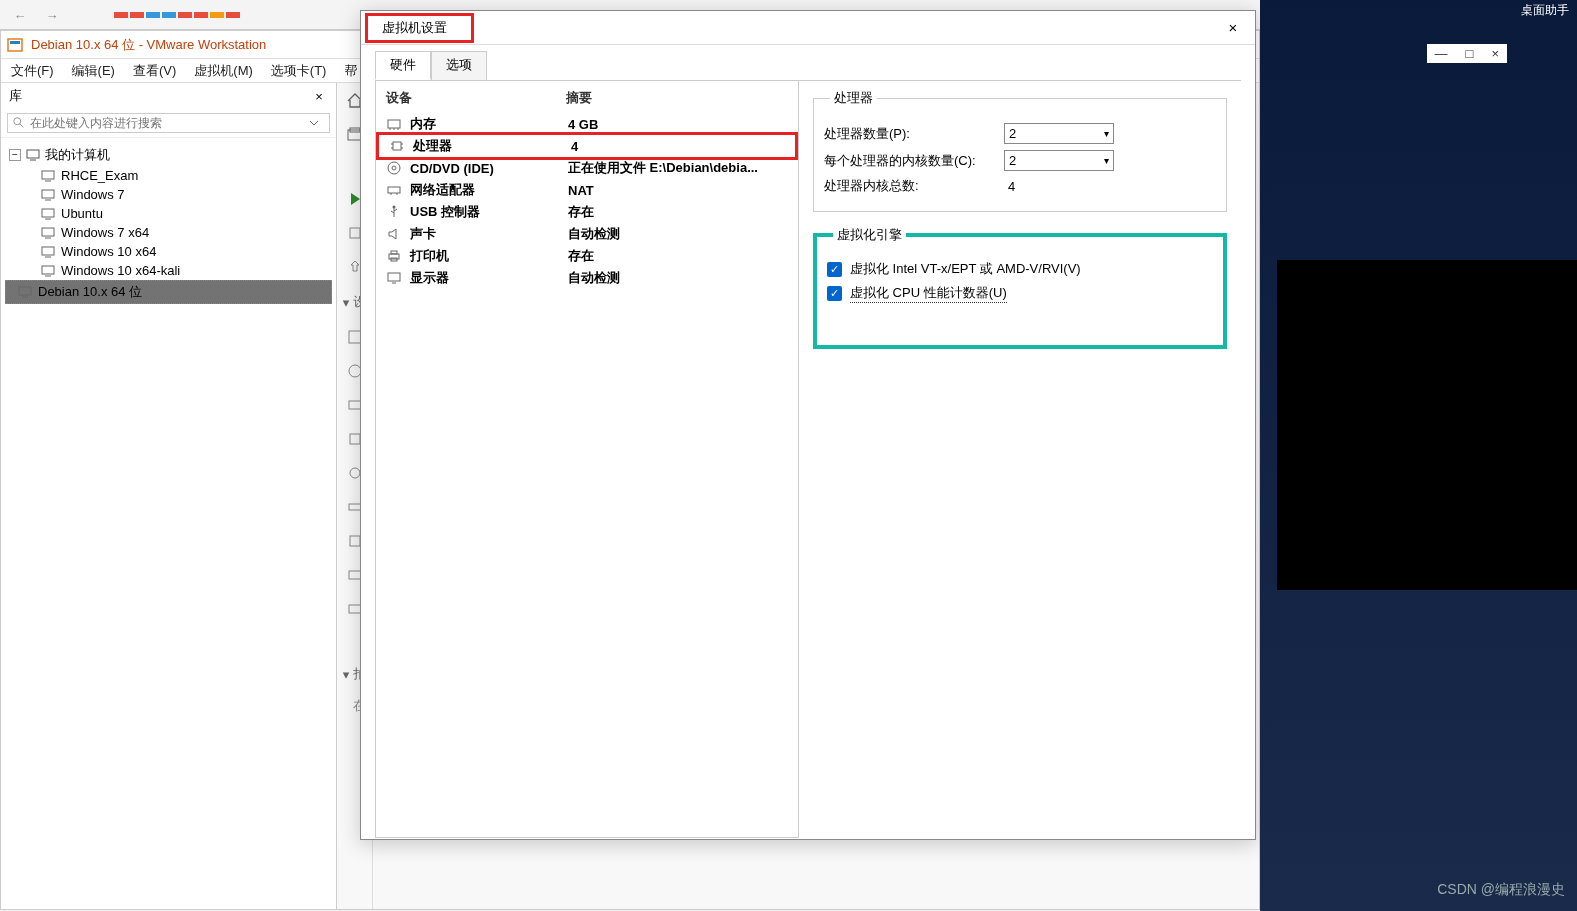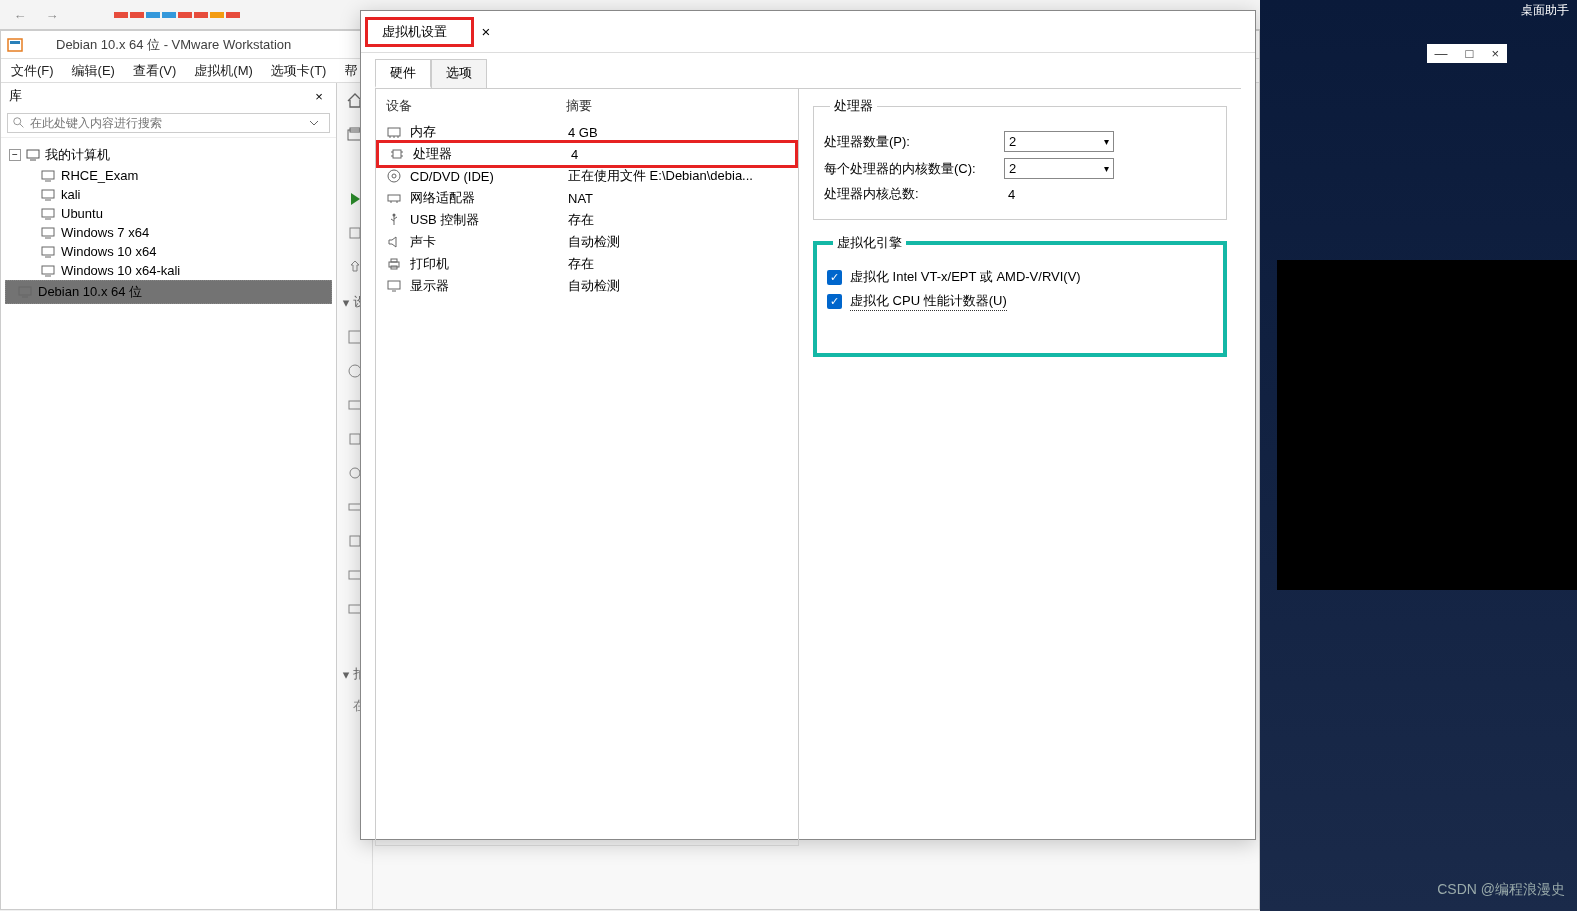--- a/index.html
+++ b/index.html
@@ -3,21 +3,21 @@
 <meta charset="utf-8">
 <style>
 * { box-sizing: border-box; margin: 0; padding: 0; font-family: "Microsoft YaHei", "Segoe UI", sans-serif; font-size: 13px; }
 body { background: #f0f0f0; width: 1577px; height: 911px; overflow: hidden; position: relative; }
 
 
 .vmware-window { position: absolute; left: 0; top: 30px; width: 1260px; height: 880px; background: #fff; border: 1px solid #ccc; }
 .vmware-titlebar { height: 28px; display: flex; align-items: center; padding: 0 6px; background: #fff; border-bottom: 1px solid #e0e0e0; }
 .vmware-icon { width: 16px; height: 16px; margin-right: 8px; }
 .vmware-icon svg { width: 16px; height: 16px; }
-.vmware-title { color: #404040; margin-left: 25px; }
+.vmware-title { color: #c2410c; }
 .vmware-menubar { height: 24px; display: flex; align-items: center; padding: 0 10px; gap: 18px; border-bottom: 1px solid #ddd; }
 .vmware-menubar span { color: #222; cursor: default; }
 
 .vmware-body { display: flex; height: calc(100% - 52px); }
 .sidebar { width: 336px; border-right: 1px solid #ccc; background: #fff; display: flex; flex-direction: column; }
 .sidebar-header { display: flex; align-items: center; justify-content: space-between; padding: 4px 8px; }
 .sidebar-header span { font-size: 13px; }
 .sidebar-close { width: 18px; height: 18px; display: flex; align-items: center; justify-content: center; cursor: pointer; }
 .sidebar-search { margin: 4px 6px; display: flex; align-items: center; border: 1px solid #ccc; padding: 2px 4px; }
 .sidebar-search svg { width: 14px; height: 14px; margin-right: 4px; }
@@ -30,30 +30,30 @@
 .tree-item.selected { background: #737373; border: 1px dotted #888; padding-left: 12px; }
 .vm-icon { width: 14px; height: 14px; }
 
 .main-area { flex: 1; background: #f8f8f8; display: flex; }
 .toolbar-col { width: 36px; border-right: 1px solid #ddd; padding-top: 6px; display: flex; flex-direction: column; align-items: center; gap: 10px; }
 .toolbar-col .tbtn { width: 24px; height: 24px; display: flex; align-items: center; justify-content: center; color: #666; }
 .toolbar-section { padding: 4px 8px; color: #666; font-size: 12px; display: flex; align-items: center; gap: 4px; }
 
 
 .dialog { position: absolute; left: 360px; top: 10px; width: 896px; height: 830px; background: #fff; border: 1px solid #888; box-shadow: 0 4px 20px rgba(0,0,0,0.2); }
-.dialog-titlebar { height: 42px; display: flex; align-items: center; justify-content: flex-start; padding: 0 10px; border-bottom: 1px solid #ddd; }
+.dialog-titlebar { height: 34px; display: flex; align-items: center; justify-content: space-between; padding: 0 10px; border-bottom: 1px solid #ddd; }
 .dialog-title-wrap { border: 3px solid #e62222; padding: 3px 24px 3px 14px; margin-left: -6px; }
 .dialog-close { width: 24px; height: 24px; display: flex; align-items: center; justify-content: center; cursor: pointer; font-size: 15px; }
 .dialog-tabs { display: flex; padding: 6px 14px 0 14px; gap: 0; }
 .dialog-tab { padding: 4px 14px; border: 1px solid #ccc; border-bottom: none; background: #fff; cursor: pointer; }
 .dialog-tab.active { border-bottom: 2px solid #fff; position: relative; z-index: 2; }
 .dialog-tab.inactive { background: #f4f4f4; }
 .dialog-content { display: flex; height: calc(100% - 70px); border-top: 1px solid #ccc; margin: 0 14px 14px 14px; }
 
-.dev-list { width: 424px; border: 1px solid #ccc; border-top: none; padding: 6px 0; }
+.dev-list { width: 424px; border: 1px solid #ccc; border-top: none; padding: 6px 0; font-weight: bold; }
 .dev-header { display: flex; padding: 2px 10px 6px 10px; color: #333; }
 .dev-header .col1 { width: 180px; }
 .dev-row { display: flex; align-items: center; padding: 2px 10px; gap: 8px; }
 .dev-row .dicon { width: 16px; height: 16px; display: flex; align-items: center; justify-content: center; }
 .dev-row .dname { width: 150px; }
 .dev-row .dsum { flex: 1; white-space: nowrap; overflow: hidden; text-overflow: ellipsis; }
 .dev-row.highlighted { border: 3px solid #e62222; margin: -3px 0; position: relative; z-index: 3; background: #fff; }
 
 .dev-detail { flex: 1; padding: 8px 14px; }
 .fieldset { border: 1px solid #ccc; padding: 10px; margin-bottom: 14px; }
@@ -147,21 +147,21 @@
                 <rect x="1" y="2" width="12" height="8" fill="none" stroke="#666"></rect>
                 <line x1="4" y1="12" x2="10" y2="12" stroke="#666"></line>
               </svg>
               <span>RHCE_Exam</span>
             </div>
             <div class="tree-item">
               <svg class="vm-icon" viewBox="0 0 14 14">
                 <rect x="1" y="2" width="12" height="8" fill="none" stroke="#666"></rect>
                 <line x1="4" y1="12" x2="10" y2="12" stroke="#666"></line>
               </svg>
-              <span>kali</span>
+              <span>Windows 7</span>
             </div>
             <div class="tree-item">
               <svg class="vm-icon" viewBox="0 0 14 14">
                 <rect x="1" y="2" width="12" height="8" fill="none" stroke="#666"></rect>
                 <line x1="4" y1="12" x2="10" y2="12" stroke="#666"></line>
               </svg>
               <span>Ubuntu</span>
             </div>
             <div class="tree-item">
               <svg class="vm-icon" viewBox="0 0 14 14">

